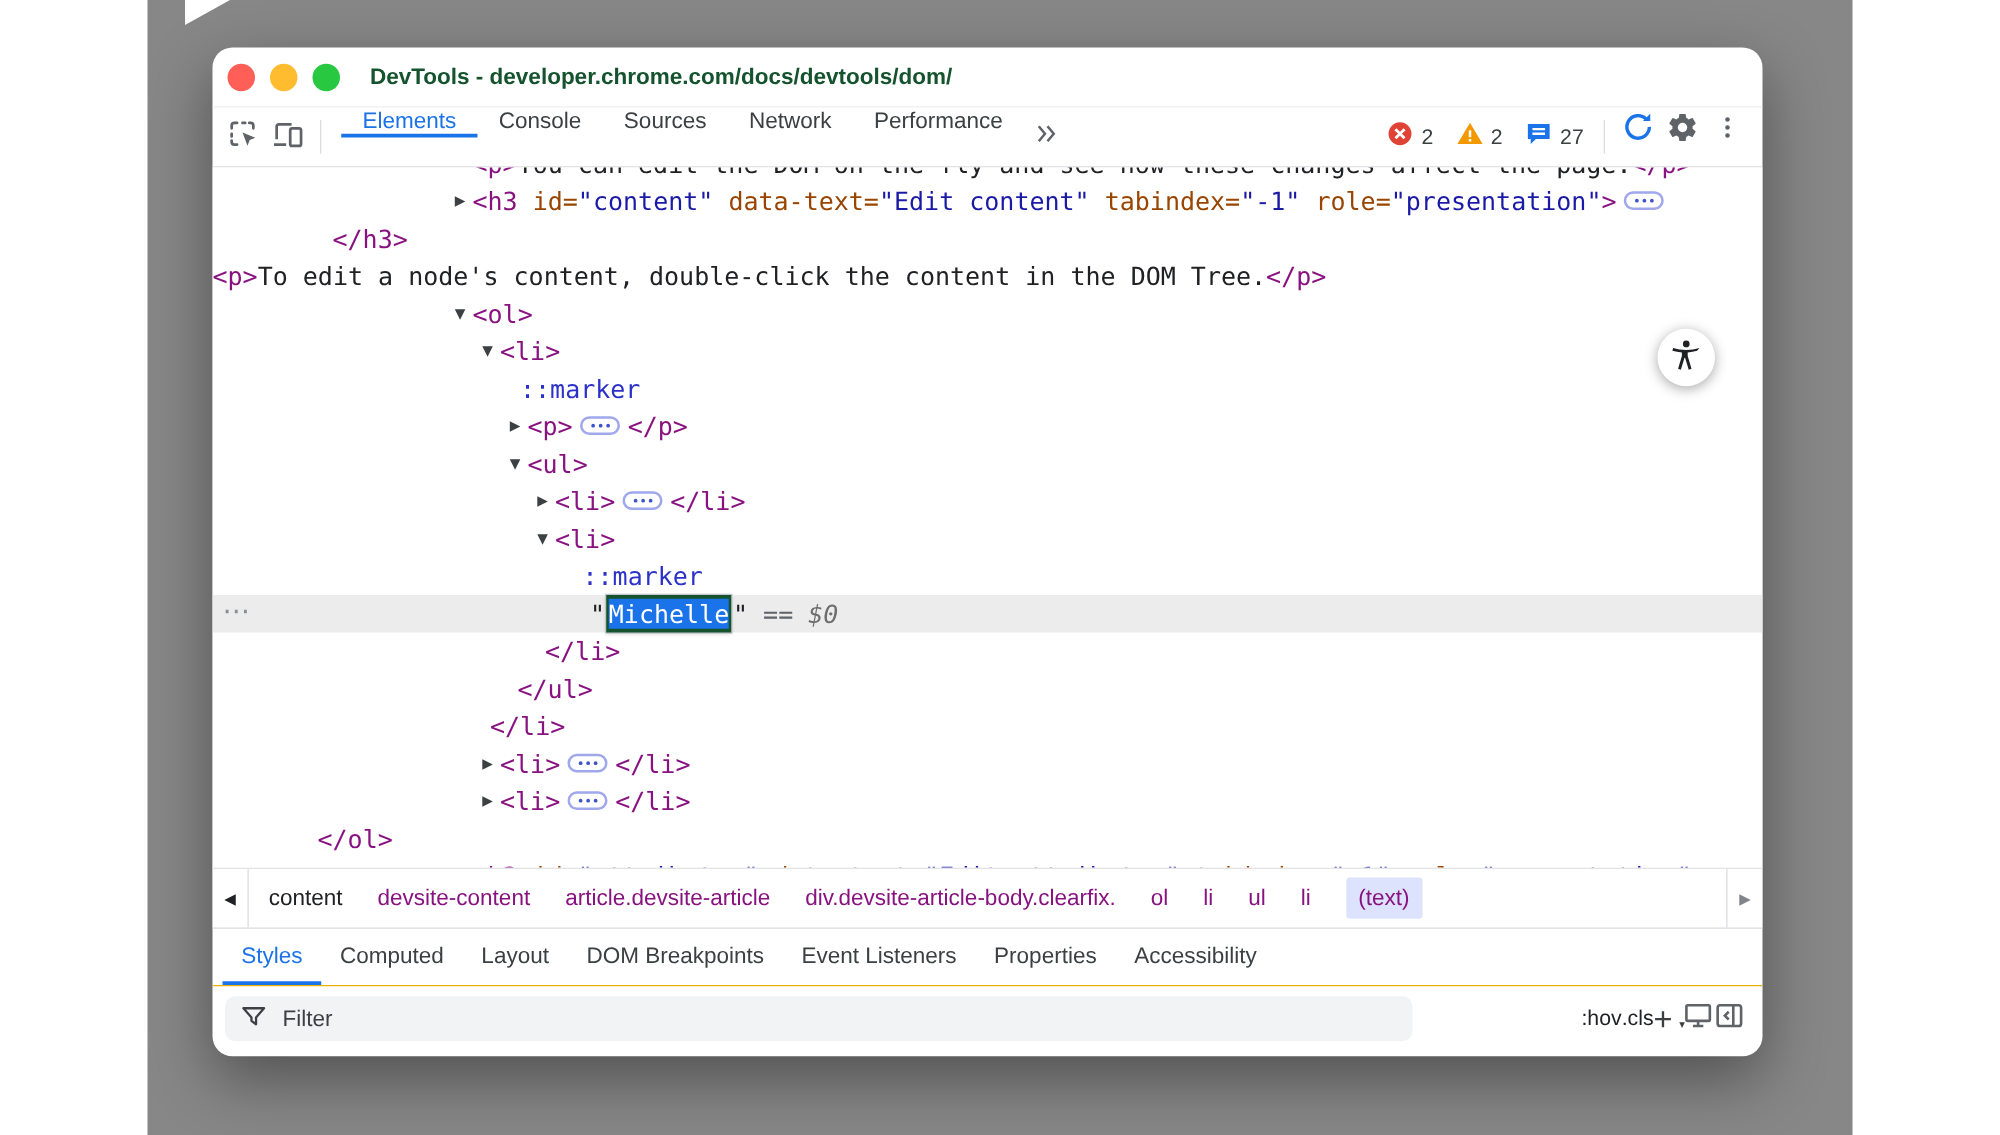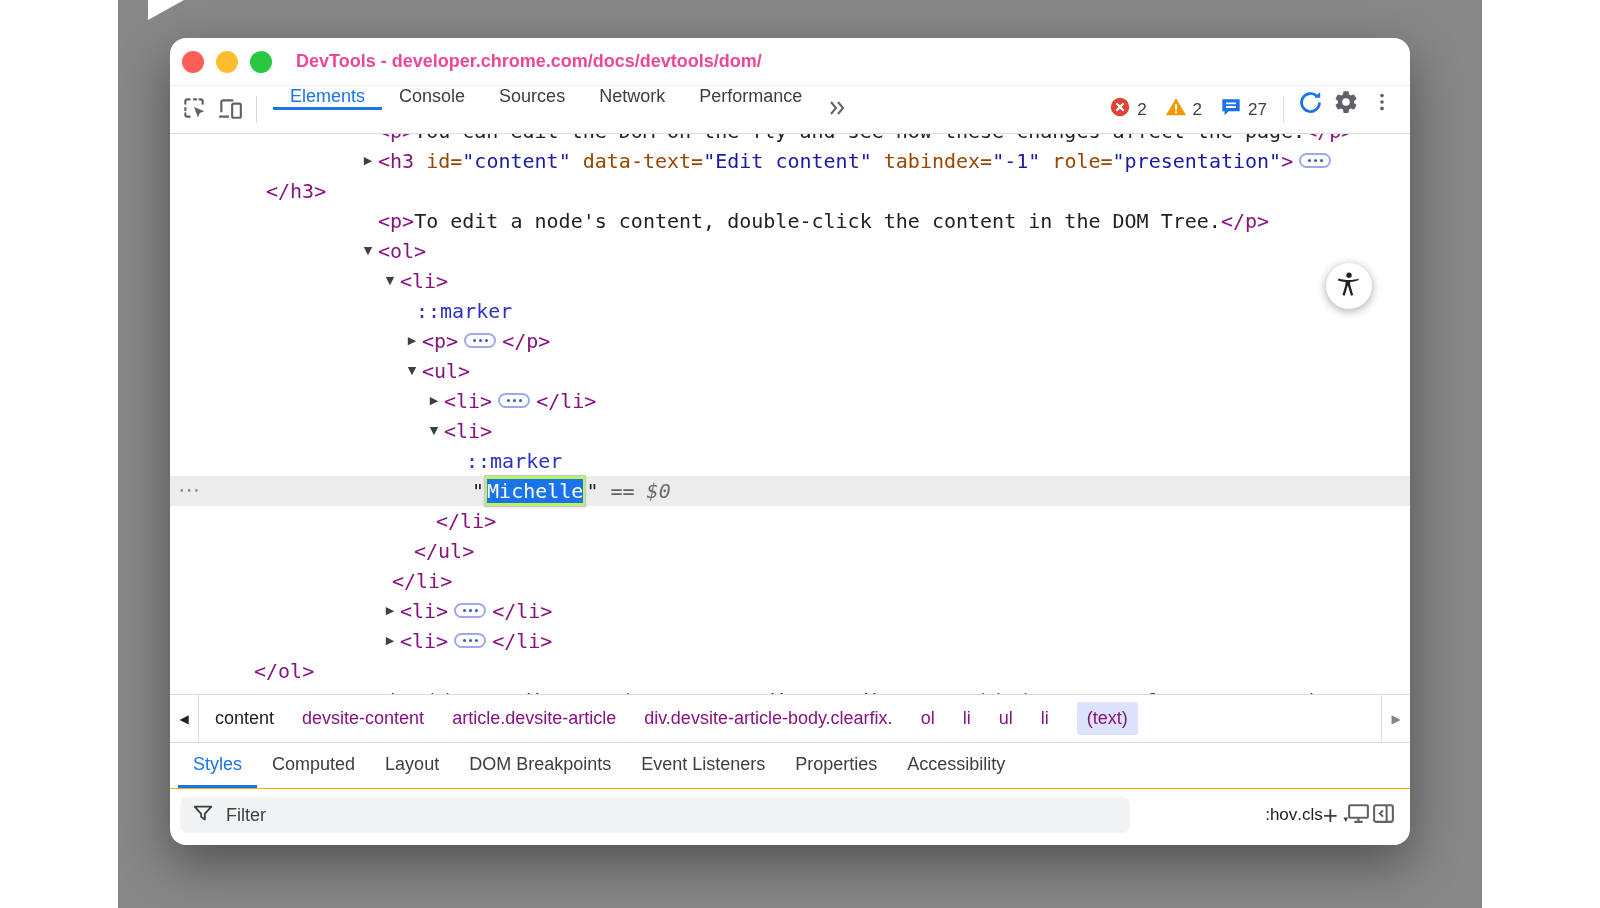--- a/index.html
+++ b/index.html
@@ -21,21 +21,21 @@
     display:flex; flex-direction:column;
   }
 
   
   .titlebar { flex:0 0 48px; display:flex; align-items:center; border-bottom:1px solid #efefef; }
   .traffic { display:flex; gap:12px; margin-left:12px; }
   .light { width:22px; height:22px; border-radius:50%; }
   .light.red { background:#ff5f57; }
   .light.yellow { background:#febc2e; }
   .light.green { background:#28c840; }
-  .title-text { margin-left:24px; font-size:18px; font-weight:700; color:#ec4899; white-space:nowrap;text-align:right; }
+  .title-text { margin-left:24px; font-size:18px; font-weight:700; color:#14532d; white-space:nowrap;text-align:right; }
 
   
   .toolbar { flex:0 0 48px; display:flex; align-items:flex-start; border-bottom:1px solid #dadce0; padding:0 10px 0 6px; }
   .tb-btn { align-self:center; width:36px; height:36px; display:flex; align-items:center; justify-content:center; border-radius:4px; }
   .vdiv { width:1px; background:#dadce0; margin:10px 8px; align-self:stretch; }
   .tabs { display:flex; margin-left:8px; }
   .tab { display:flex; align-items:center; padding:0 17px; font-size:18px; color:#3c4043; border-bottom:3px solid transparent; white-space:nowrap; }
   .tab.sel { color:var(--c-accent,#1a73e8); border-bottom-color:var(--c-accent,#1a73e8); font-weight:500; }
   .spacer { flex:1; }
   .badge { display:flex; align-items:center; gap:6px; margin-left:18px; font-size:17px; color:#3c4043; align-self:center; }
@@ -54,21 +54,21 @@
   .tk-tag { color:var(--c-tag,#881280); }
   .tk-attr { color:var(--c-attr,#994500); }
   .tk-val { color:var(--c-value,#1a1aa6); }
   .tk-text { color:#202124; }
   .tk-pseudo { color:var(--c-pseudo,#2c31c8); }
   .tk-eq { color:#5f6368; }
   .tk-dollar { color:#6e6e6e; font-style:italic; }
   .pill { display:inline-flex; align-items:center; vertical-align:middle; margin:0 6px 4px 6px;
     padding:4px 5px; border:2px solid #9fa8ea; border-radius:10px; background:#fff; line-height:0; }
   .pd { width:3px; height:3px; border-radius:50%; background:#3e53c9; margin:0 1.5px; display:inline-block; }
-  .editbox { display:inline-block; background:#bef264; padding:0 2px; margin:0 1px;
+  .editbox { display:inline-block; background:#14532d; padding:0 2px; margin:0 1px;
     box-shadow:0 0 0 1px #c3c6ca, 0 1px 3px rgba(0,0,0,.18); }
   .sel-text { background:var(--c-selection,#1a73e8); color:#fff; }
 
   
   .a11y-btn { position:absolute; left:1156px; top:129px; width:46px; height:46px; border-radius:50%;
     background:#fff; box-shadow:0 2px 10px rgba(0,0,0,.35); display:flex; align-items:center; justify-content:center; }
 
   
   .crumbs { flex:0 0 48px; border-top:1px solid #dadce0; display:flex; align-items:stretch; background:#fff; }
   .crumb-nav { width:29px; display:flex; align-items:center; justify-content:center; font-size:12px; }
@@ -212,21 +212,21 @@
         </span>
       </div>
     </div>
   </div>
 
   <div class="tree">
     <div class="tree-inner" id="tree-inner">
         <div class="tree-line" style="padding-left: 208px;"><span class="tk-tag">&lt;p&gt;</span><span class="tk-text">You can edit the DOM on the fly and see how these changes affect the page.</span><span class="tk-tag">&lt;/p&gt;</span></div>
         <div class="tree-line" style="padding-left: 208px;"><span class="tw-arrow" style="left: 190px;">▶</span><span class="tk-tag">&lt;h3</span><span class="tk-text"> </span><span class="tk-attr">id=</span><span class="tk-val">"content"</span><span class="tk-text"> </span><span class="tk-attr">data-text=</span><span class="tk-val">"Edit content"</span><span class="tk-text"> </span><span class="tk-attr">tabindex=</span><span class="tk-val">"-1"</span><span class="tk-text"> </span><span class="tk-attr">role=</span><span class="tk-val">"presentation"</span><span class="tk-tag">&gt;</span><span class="pill"><span class="pd"></span><span class="pd"></span><span class="pd"></span></span></div>
         <div class="tree-line" style="padding-left: 96px;"><span class="tk-tag">&lt;/h3&gt;</span></div>
-        <div class="tree-line" style="padding-left: 208px;"><span class="tk-tag">&lt;p&gt;</span><span class="tk-text">To edit a node's content, double-click the content in the DOM Tree.</span><span class="tk-tag">&lt;/p&gt;</span></div>
+        <div class="tree-line" style=""><span class="tk-tag">&lt;p&gt;</span><span class="tk-text">To edit a node's content, double-click the content in the DOM Tree.</span><span class="tk-tag">&lt;/p&gt;</span></div>
         <div class="tree-line" style="padding-left: 208px;"><span class="tw-arrow" style="left: 190px;">▼</span><span class="tk-tag">&lt;ol&gt;</span></div>
         <div class="tree-line" style="padding-left: 230px;"><span class="tw-arrow" style="left: 212px;">▼</span><span class="tk-tag">&lt;li&gt;</span></div>
         <div class="tree-line" style="padding-left: 246px;"><span class="tk-pseudo">::marker</span></div>
         <div class="tree-line" style="padding-left: 252px;"><span class="tw-arrow" style="left: 234px;">▶</span><span class="tk-tag">&lt;p&gt;</span><span class="pill"><span class="pd"></span><span class="pd"></span><span class="pd"></span></span><span class="tk-tag">&lt;/p&gt;</span></div>
         <div class="tree-line" style="padding-left: 252px;"><span class="tw-arrow" style="left: 234px;">▼</span><span class="tk-tag">&lt;ul&gt;</span></div>
         <div class="tree-line" style="padding-left: 274px;"><span class="tw-arrow" style="left: 256px;">▶</span><span class="tk-tag">&lt;li&gt;</span><span class="pill"><span class="pd"></span><span class="pd"></span><span class="pd"></span></span><span class="tk-tag">&lt;/li&gt;</span></div>
         <div class="tree-line" style="padding-left: 274px;"><span class="tw-arrow" style="left: 256px;">▼</span><span class="tk-tag">&lt;li&gt;</span></div>
         <div class="tree-line" style="padding-left: 296px;"><span class="tk-pseudo">::marker</span></div>
         <div class="tree-line hl" style="padding-left: 302px;"><span class="gutter-dots">⋯</span><span class="tk-text">"</span><span class="editbox"><span class="sel-text">Michelle</span></span><span class="tk-text">"</span><span class="tk-eq"> == </span><span class="tk-dollar">$0</span></div>
         <div class="tree-line" style="padding-left: 266px;"><span class="tk-tag">&lt;/li&gt;</span></div>

